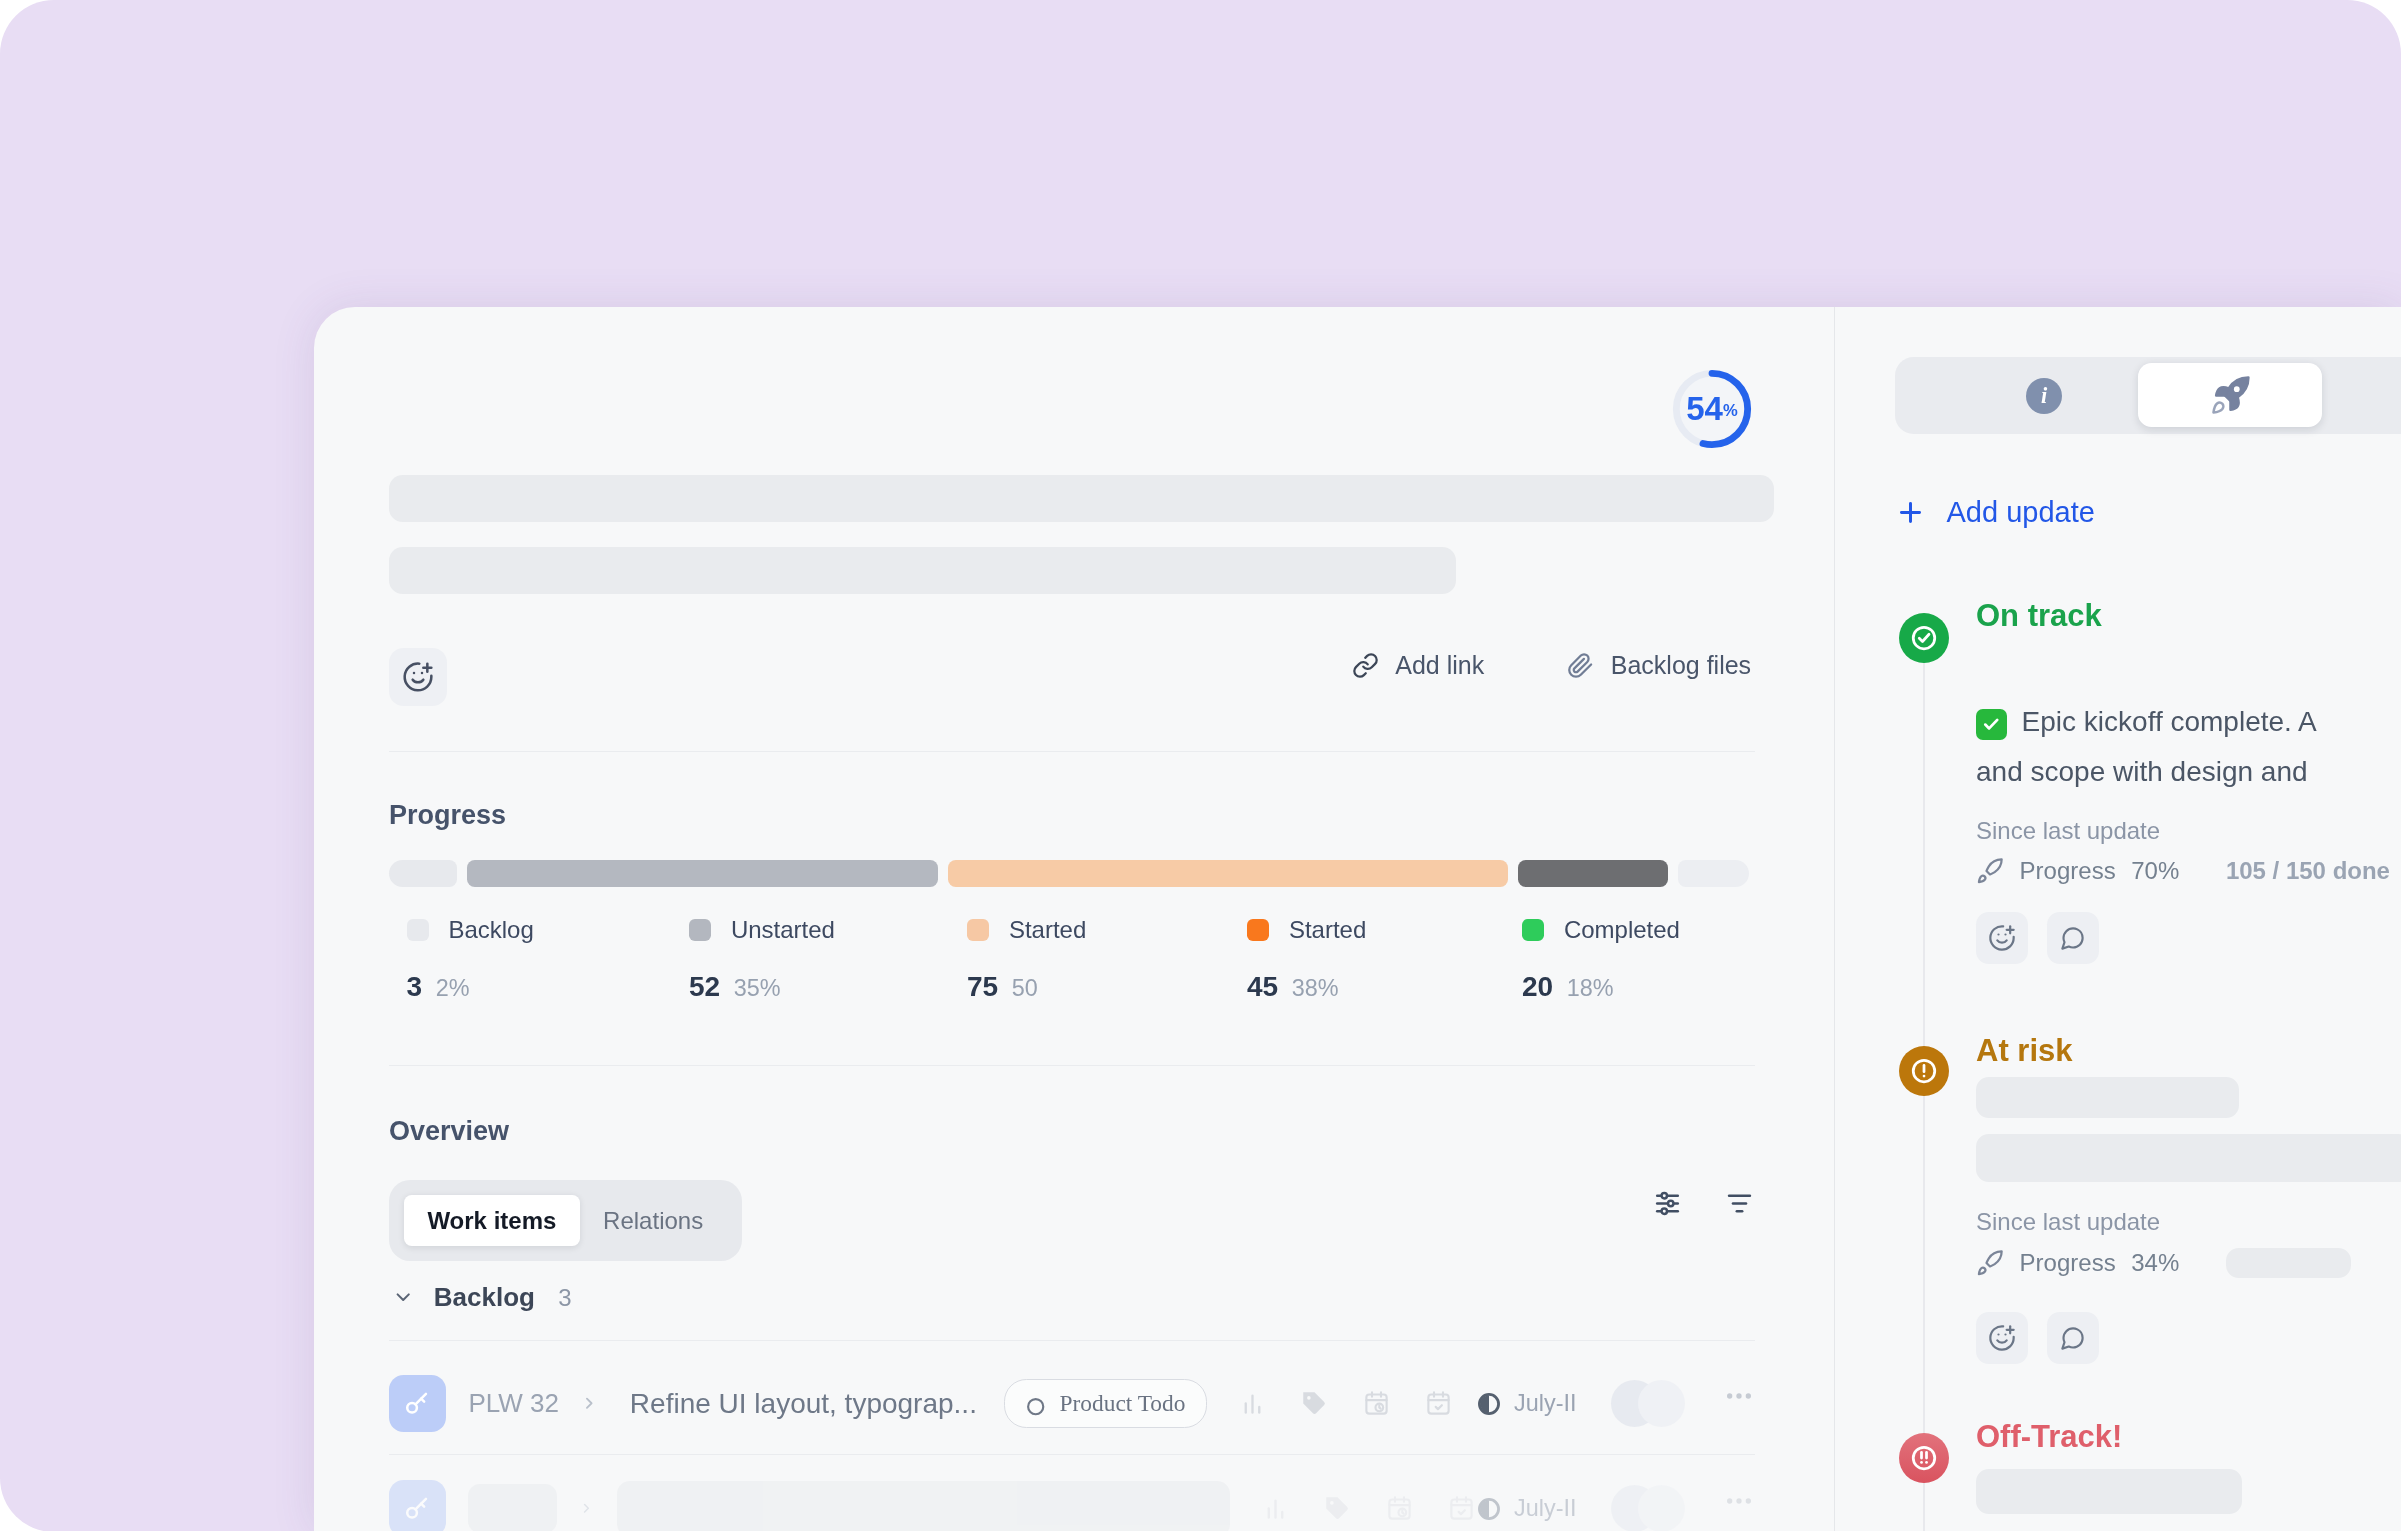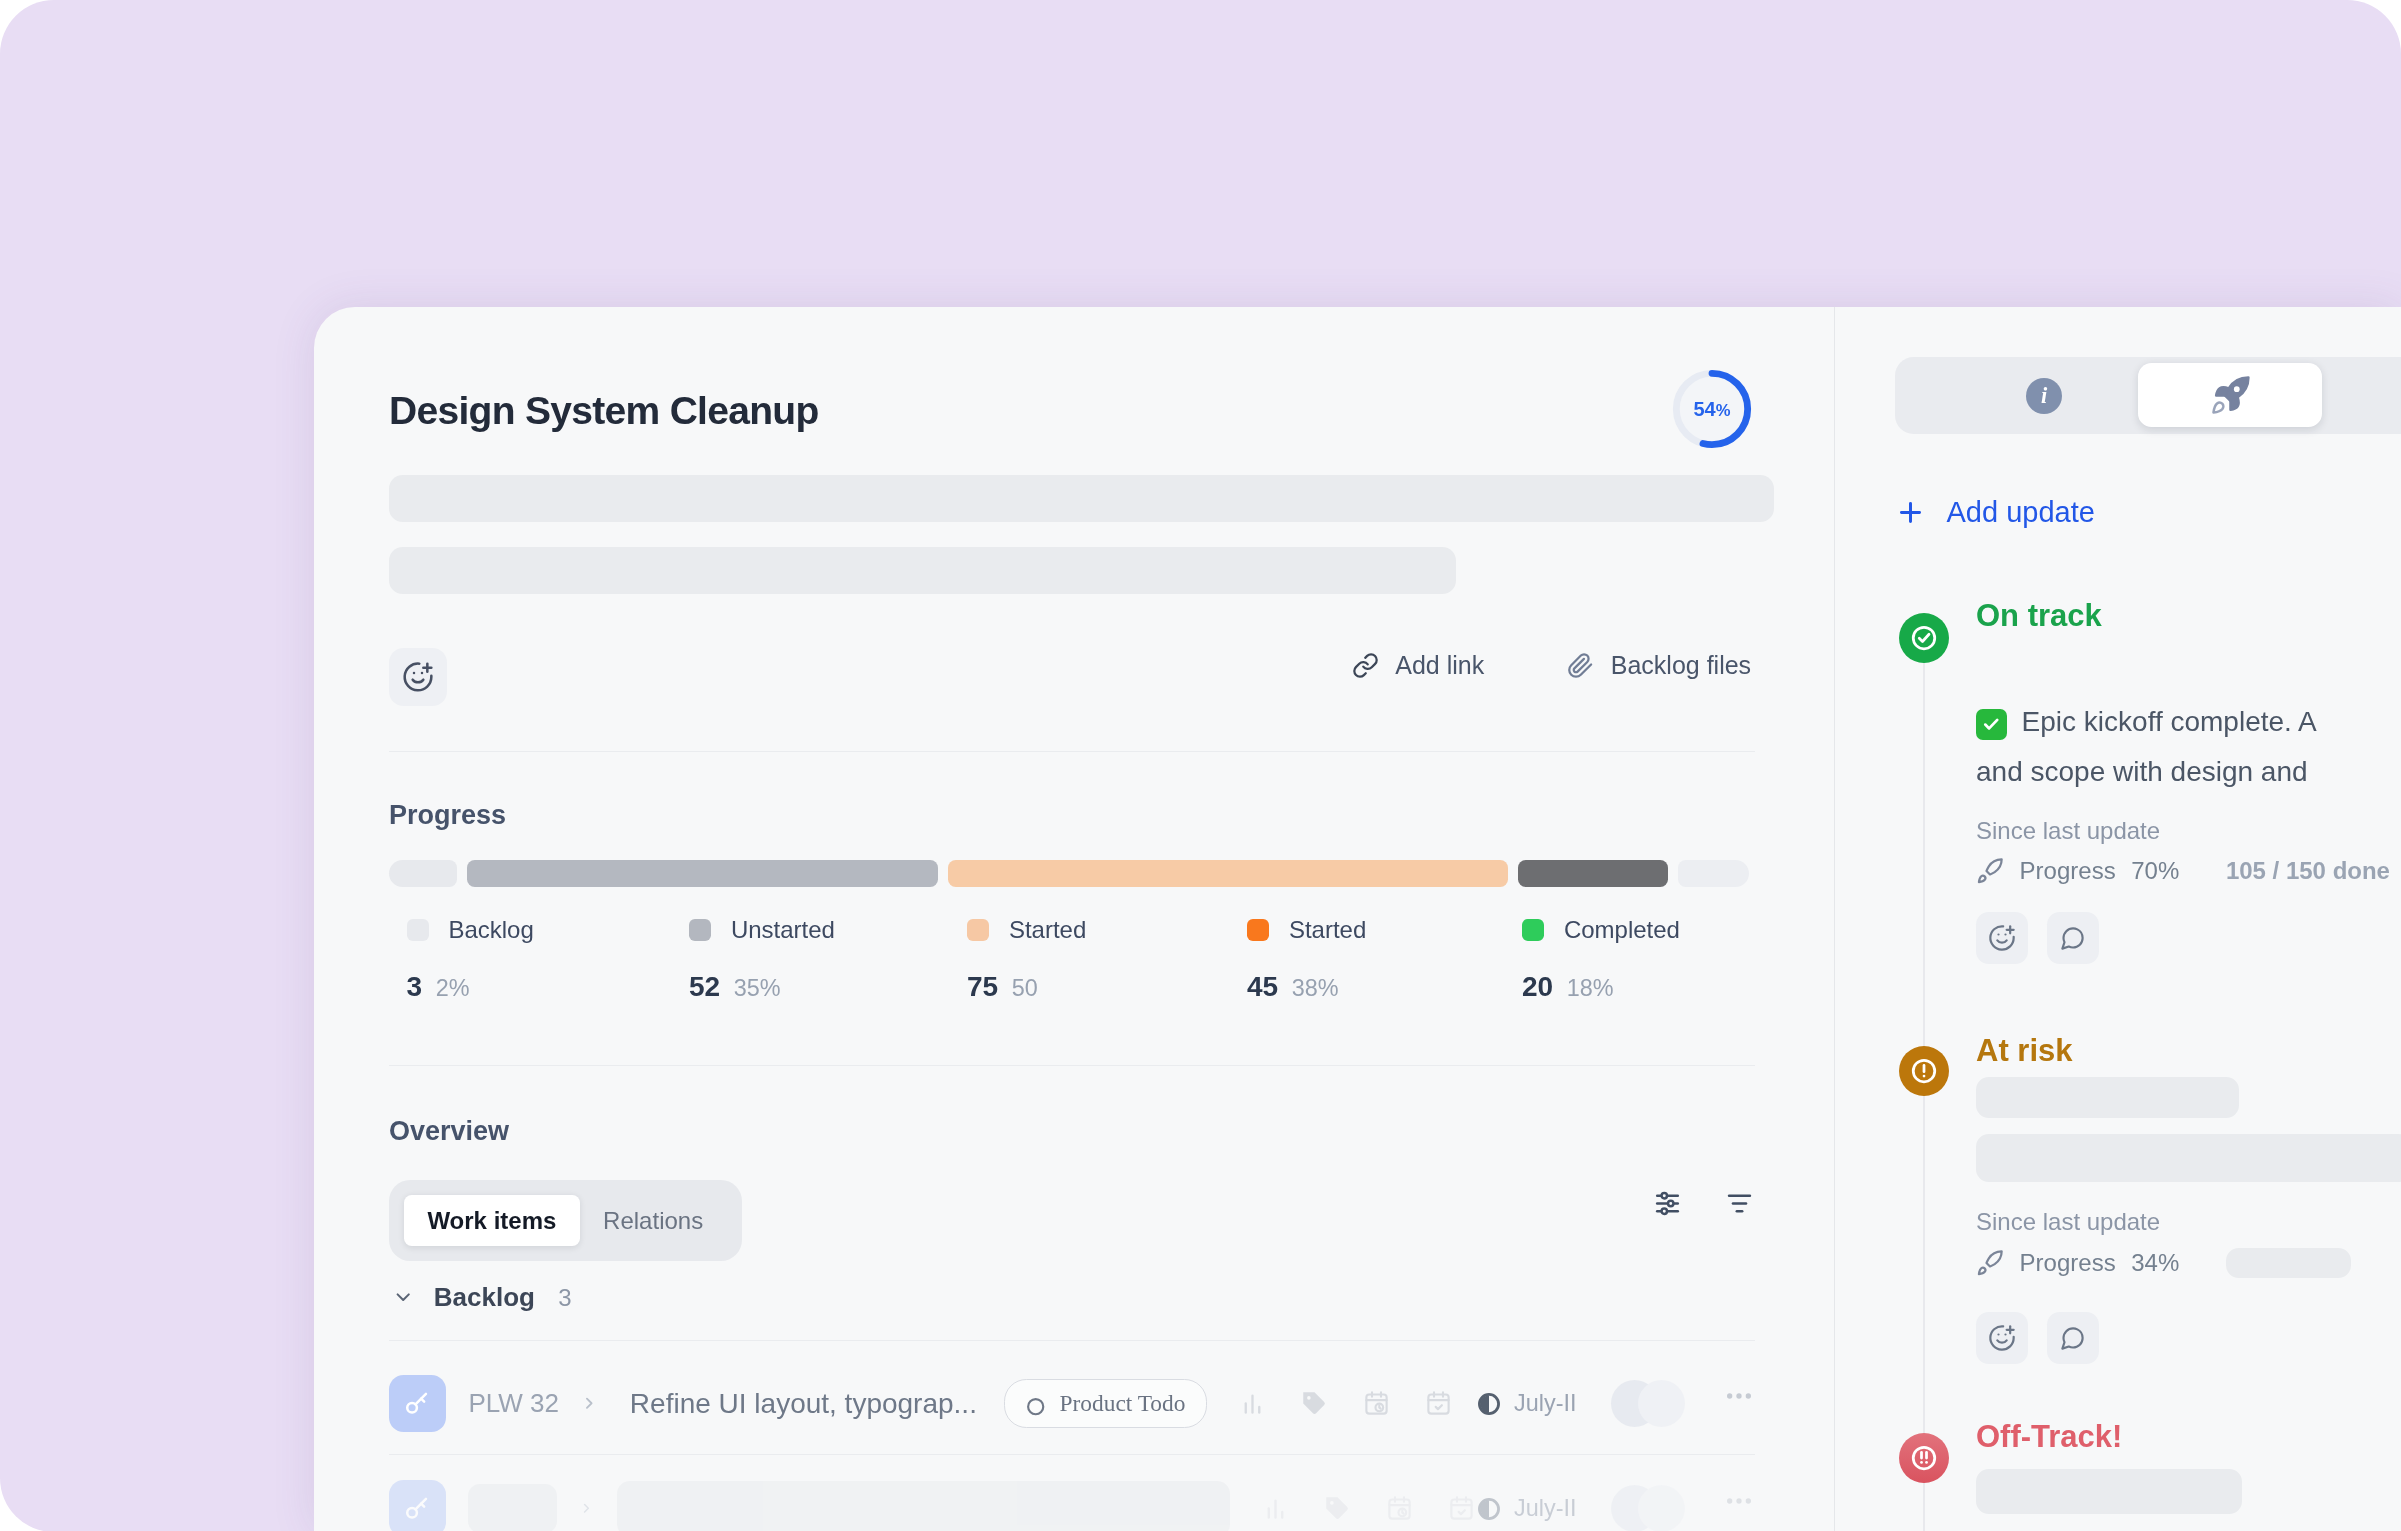--- a/index.html
+++ b/index.html
@@ -11,21 +11,21 @@
   .main{position:absolute;left:75px;top:0;width:1366px;height:100%;}
   .rule{position:absolute;left:0;right:0;height:1px;background:#eaecef;}
   svg{display:block;}
 
   
   .epic-title{position:absolute;left:0;top:82px;font-size:39px;font-weight:700;
               color:#232b3a;letter-spacing:-0.7px;}
   .ring-wrap{position:absolute;right:0;top:59px;width:86px;height:86px;}
   .ring-txt{position:absolute;inset:0;display:flex;align-items:center;justify-content:center;
             color:#2563eb;font-weight:700;}
-  .ring-num{font-size:20px;text-align:center;}
+  .ring-num{font-size:33px;text-align:center;}
   .ring-pct{font-size:16.6px;font-weight:600;margin-top:4.9px;}
   .skel{background:#e9ebee;border-radius:13.6px;}
   .desc-1{position:absolute;left:0;top:168px;width:1385px;height:47px;}
   .desc-2{position:absolute;left:0;top:240px;width:1067px;height:47px;}
   .emoji-btn{position:absolute;left:0;top:341px;width:58px;height:58px;border-radius:14.6px;
              background:#eef0f4;display:flex;align-items:center;justify-content:center;}
   .hdr-actions{position:absolute;right:3.9px;top:344px;display:flex;gap:83px;align-items:center;}
   .hdr-action{display:flex;gap:16.6px;align-items:center;color:#49556a;font-size:25px;font-weight:500;}
 
   
@@ -114,21 +114,20 @@
 </head>
 <body>
 
 <div class="stage">
   <div class="purple-bg"></div>
 
   <div class="card">
 
     <div class="main">
 
-      <div class="epic-title">Design System Cleanup</div>
 
       <div class="ring-wrap">
         <svg width="86" height="86" viewBox="0 0 176 176">
           <circle cx="88" cy="88" r="73" fill="#f3f5f8" stroke="#e7ebf3" stroke-width="14"></circle>
           <circle cx="88" cy="88" r="73" fill="none" stroke="#2563eb" stroke-width="14" stroke-linecap="round" stroke-dasharray="247.7 458.7" transform="rotate(-90 88 88)"></circle>
         </svg>
         <div class="ring-txt">
           <span class="ring-num">54</span>
             <span class="ring-pct">%</span>
         </div>

